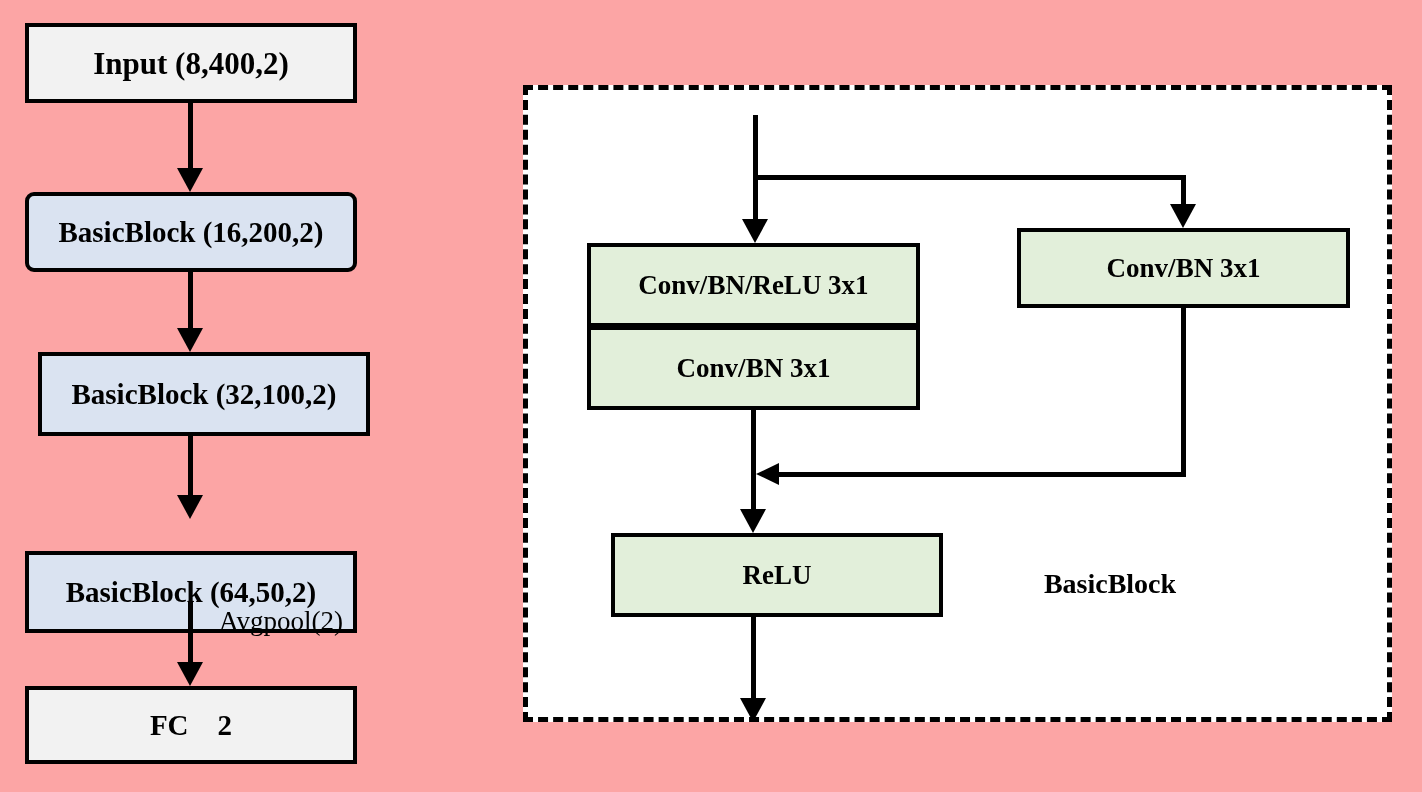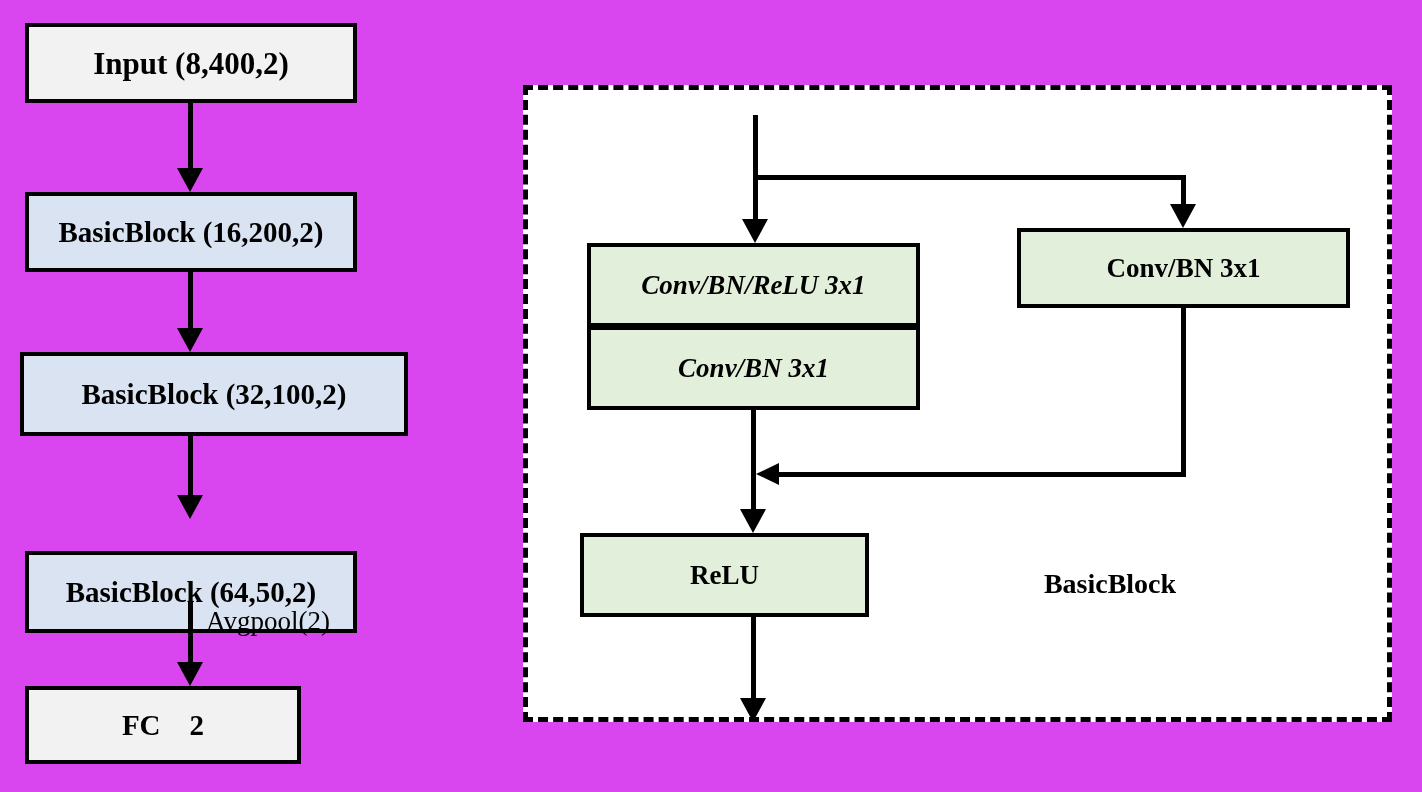--- a/index.html
+++ b/index.html
@@ -1,20 +1,20 @@
 <!DOCTYPE html>
 <html><head>
 <meta charset="utf-8">
 <style>
   html, body { margin: 0; padding: 0; background: #ffffff; }
   #canvas {
     position: relative;
     width: 1422px;
     height: 792px;
-    background: #d946ef;
+    background: #fca5a5;
     font-family: "Liberation Serif", serif;
     overflow: hidden;
   }
   .node {
     position: absolute;
     box-sizing: border-box;
     border: 4px solid #000;
     display: flex;
     align-items: center;
     justify-content: center;
@@ -73,65 +73,64 @@
     display: flex;
     flex-direction: column;
   }
   #stacked-block .cell {
     flex: 1;
     display: flex;
     align-items: center;
     justify-content: center;
     font-weight: bold;
     font-size: 27px;
-    font-style: italic;
   }
   #stacked-block .divider { height: 7px; background: #000; }
   .fs-left  { font-size: 29px; }
   .fs-input { font-size: 31px; }
   .fs-right { font-size: 27px; }
 </style>
 </head>
 <body>
 
 <div id="canvas">
 
   <div>
 
     <div class="node fill-gray fs-input" style="left:25px; top:23px; width:332px; height:80px;">
       <span>Input (8,400,2)</span>
     </div>
 
     <div class="vline" style="left:188px; top:103px; height:66px;"></div>
     <div class="arrow-down" style="left:177px; top:168px;"></div>
 
-    <div class="node fill-blue fs-left" style="left:25px; top:192px; width:332px; height:80px;">
+    <div class="node fill-blue fs-left" style="left:25px; top:192px; width:332px; height:80px;border-radius:9px;">
       <span>BasicBlock (16,200,2)</span>
     </div>
 
     <div class="vline" style="left:188px; top:272px; height:58px;"></div>
     <div class="arrow-down" style="left:177px; top:328px;"></div>
 
-    <div class="node fill-blue fs-left" style="left:20px; top:352px; width:388px; height:84px;text-align:right;">
+    <div class="node fill-blue fs-left" style="left:38px; top:352px; width:332px; height:84px;text-align:right;">
       <span>BasicBlock (32,100,2)</span>
     </div>
 
     <div class="vline" style="left:188px; top:436px; height:61px;"></div>
     <div class="arrow-down" style="left:177px; top:495px;"></div>
 
     <div class="node fill-blue fs-left" style="left:25px; top:519px; width:332px; height:82px;margin-top:32px;">
       <span>BasicBlock (64,50,2)</span>
     </div>
 
     <div class="vline" style="left:188px; top:601px; height:63px;"></div>
     <div class="arrow-down" style="left:177px; top:662px;"></div>
 
-    <div class="edge-label" style="left:206px; top:606px;">Avgpool(2)</div>
+    <div class="edge-label" style="left:219px; top:606px;">Avgpool(2)</div>
 
-    <div class="node fill-gray fs-left" style="left:25px; top:686px; width:276px; height:78px;">
+    <div class="node fill-gray fs-left" style="left:25px; top:686px; width:332px; height:78px;">
       <span>FC&nbsp;&nbsp;&nbsp;&nbsp;2</span>
     </div>
 
   </div>
 
   <div>
 
     <div id="dashed-box"></div>
 
     <div class="vline" style="left:753px; top:115px; height:106px;"></div>
@@ -155,21 +154,21 @@
       <span>Conv/BN 3x1</span>
     </div>
 
     <div class="vline" style="left:1181px; top:306px; height:170px;"></div>
     <div class="hline" style="left:778px; top:472px; width:408px;"></div>
     <div class="arrow-left" style="left:756px; top:463px;"></div>
 
     <div class="vline" style="left:751px; top:408px; height:103px;"></div>
     <div class="arrow-down" style="left:740px; top:509px;"></div>
 
-    <div class="node fill-green fs-right" style="left:580px; top:533px; width:289px; height:84px;">
+    <div class="node fill-green fs-right" style="left:611px; top:533px; width:332px; height:84px;">
       <span>ReLU</span>
     </div>
 
     <div class="vline" style="left:751px; top:617px; height:83px;"></div>
     <div class="arrow-down" style="left:740px; top:698px;"></div>
 
     <div class="caption" style="left:1010px; top:568px; width:200px;">BasicBlock</div>
 
   </div>
 

